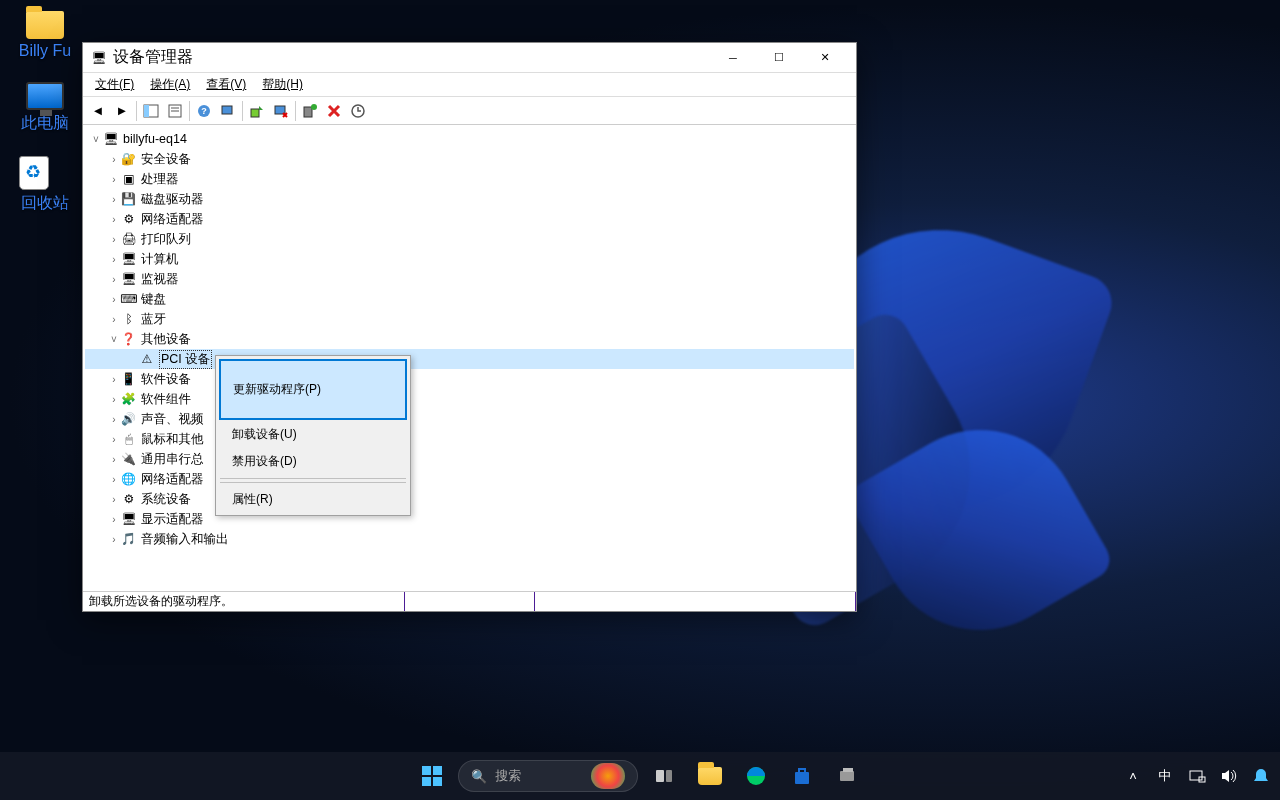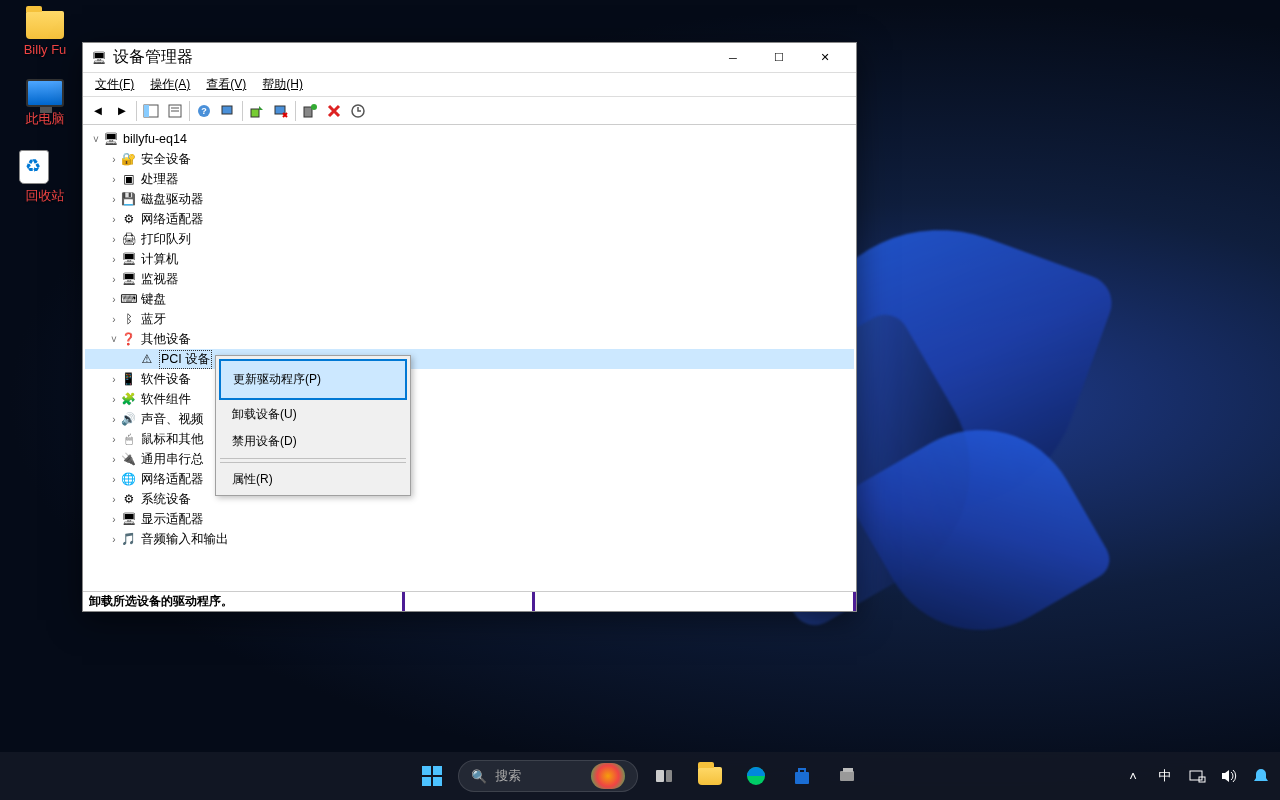--- a/index.html
+++ b/index.html
@@ -7,21 +7,21 @@
 .desktop-bg { position: absolute; inset: 0; background: radial-gradient(ellipse at 75% 50%, #1e3a8a 0%, #0f1e3d 35%, #050b18 70%); }
 .bloom { position: absolute; right: 50px; top: 150px; width: 550px; height: 550px; }
 .petal { position: absolute; border-radius: 50% 10% 50% 10%; background: linear-gradient(135deg, #2563eb, #1e40af, #0a1845); opacity: 0.85; filter: blur(1px); }
 .p1 { width: 280px; height: 280px; top: 80px; left: 120px; transform: rotate(20deg); }
 .p2 { width: 240px; height: 240px; top: 200px; left: 50px; transform: rotate(-30deg); background: linear-gradient(135deg, #3b82f6, #1e3a8a, #050b18); }
 .p3 { width: 200px; height: 200px; top: 280px; left: 200px; transform: rotate(60deg); }
 
 .desktop-icons { position: absolute; top: 5px; left: 15px; }
 .dicon { width: 60px; text-align: center; margin-bottom: 22px; cursor: pointer; }
 .dicon-img { width: 40px; height: 36px; margin: 0 auto 3px; }
-.dicon-label { color: #ef4444; font-size: 13px; text-shadow: 0 1px 2px rgba(0,0,0,.8); }
+.dicon-label { color: #3b82f6; font-size: 16px; text-shadow: 0 1px 2px rgba(0,0,0,.8); }
 .folder-ico { background: linear-gradient(#ffd968, #f5c13b); border-radius: 2px 2px 4px 4px; position: relative; width: 38px; height: 28px; margin-top: 6px; }
 .folder-ico::before { content: ""; position: absolute; top: -5px; left: 0; width: 16px; height: 6px; background: #f5c13b; border-radius: 2px 2px 0 0; }
 .pc-ico { width: 38px; height: 28px; background: linear-gradient(#4da6ff, #0066cc); border: 2px solid #333; border-radius: 3px; position: relative; }
 .pc-ico::after { content: ""; position: absolute; bottom: -8px; left: 12px; width: 12px; height: 6px; background: #555; }
 .bin-ico { width: 30px; height: 34px; background: #fff; border: 1px solid #888; border-radius: 3px 3px 5px 5px; position: relative; margin-left: 4px; }
 .bin-ico::before { content: "♻"; color: #0078d4; font-size: 18px; position: absolute; top: 4px; left: 5px; }
 
 .window { position: absolute; left: 82px; top: 42px; width: 775px; height: 570px; background: #fff; border: 1px solid #888; box-shadow: 0 8px 30px rgba(0,0,0,.5); display: flex; flex-direction: column; }
 .titlebar { height: 30px; display: flex; align-items: center; padding: 0 8px; border-bottom: 1px solid #ddd; }
 .title-icon { width: 16px; height: 16px; margin-right: 6px; display: inline-flex; align-items: center; justify-content: center; font-size: 12px; }
@@ -41,25 +41,25 @@
 .arrow { width: 14px; text-align: center; font-size: 10px; color: #666; cursor: pointer; user-select: none; }
 .nicon { width: 16px; height: 16px; margin-right: 4px; display: inline-flex; align-items: center; justify-content: center; font-size: 12px; }
 .node.selected { background: #cce8ff; }
 .node.selected .nlabel { border: 1px dotted #333; padding: 0 1px; }
 .indent0 { padding-left: 4px; }
 .indent1 { padding-left: 22px; }
 .indent2 { padding-left: 40px; }
 
 .ctxmenu { position: absolute; left: 215px; top: 355px; width: 196px; background: #f0f0f0; border: 1px solid #a0a0a0; box-shadow: 2px 2px 6px rgba(0,0,0,.25); padding: 2px; font-size: 12px; z-index: 50; }
 .ctxitem { padding: 5px 14px; cursor: pointer; }
-.ctxitem.highlighted { background: #cce8ff; border: 2px solid #0078d4; margin: 1px; padding: 10px 12px; }
+.ctxitem.highlighted { background: #cce8ff; border: 2px solid #0078d4; margin: 1px; padding: 20px 12px; }
 .ctxsep { height: 1px; background: #c0c0c0; margin: 3px 2px; }
 
 .statusbar { height: 20px; border-top: 1px solid #ccc; display: flex; font-size: 12px; }
-.statusbar span { padding: 1px 6px; border-right: 3px solid #4c1d95; font-weight: bold; }
+.statusbar span { padding: 1px 6px; border-right: 1px solid #4c1d95; }
 .status-cell1 { flex: 1; max-width: 555px; }
 .status-cell2 { width: 130px; }
 .status-cell3 { flex: 1; }
 
 .taskbar { position: absolute; bottom: 0; left: 0; right: 0; height: 48px; background: rgba(20,25,38,.85); backdrop-filter: blur(20px); display: flex; align-items: center; }
 .tb-center { position: absolute; left: 50%; transform: translateX(-50%); display: flex; align-items: center; gap: 6px; }
 .tb-btn { width: 40px; height: 40px; display: flex; align-items: center; justify-content: center; border-radius: 4px; cursor: pointer; font-size: 20px; }
 .searchbox { width: 180px; height: 32px; background: rgba(255,255,255,.08); border-radius: 16px; display: flex; align-items: center; padding: 0 12px; color: #aaa; font-size: 13px; gap: 8px; border: 1px solid rgba(255,255,255,.12); }
 .search-deco { width: 34px; height: 26px; border-radius: 13px; background: radial-gradient(circle, #f59e0b, #ef4444, #22c55e); margin-left: auto; }
 .tb-right { position: absolute; right: 8px; display: flex; align-items: center; gap: 10px; color: #fff; font-size: 13px; }

